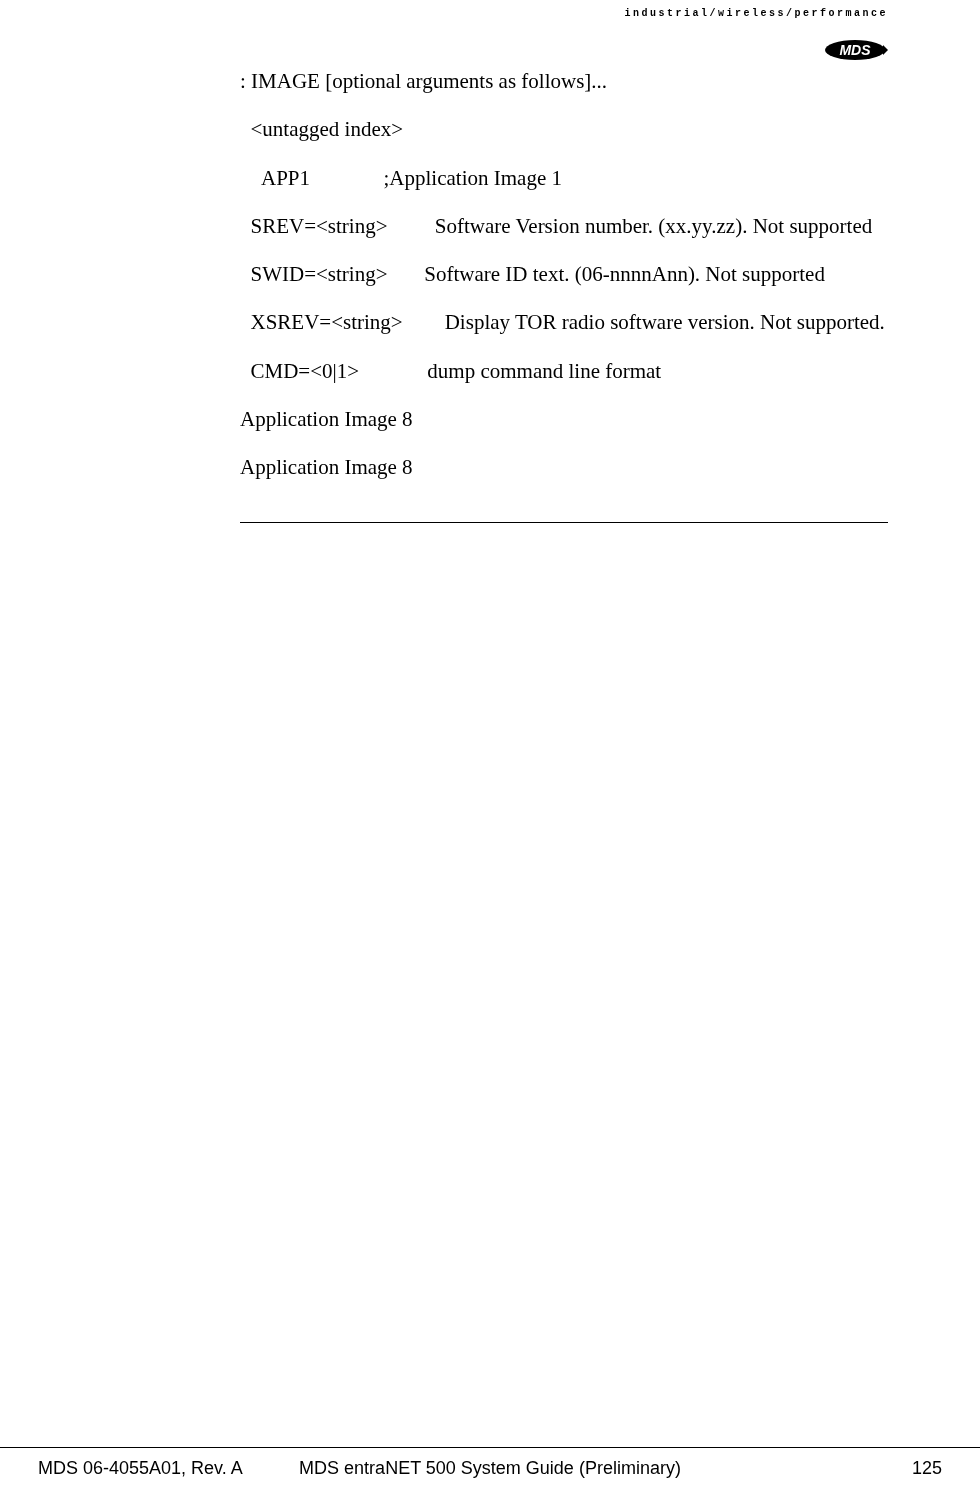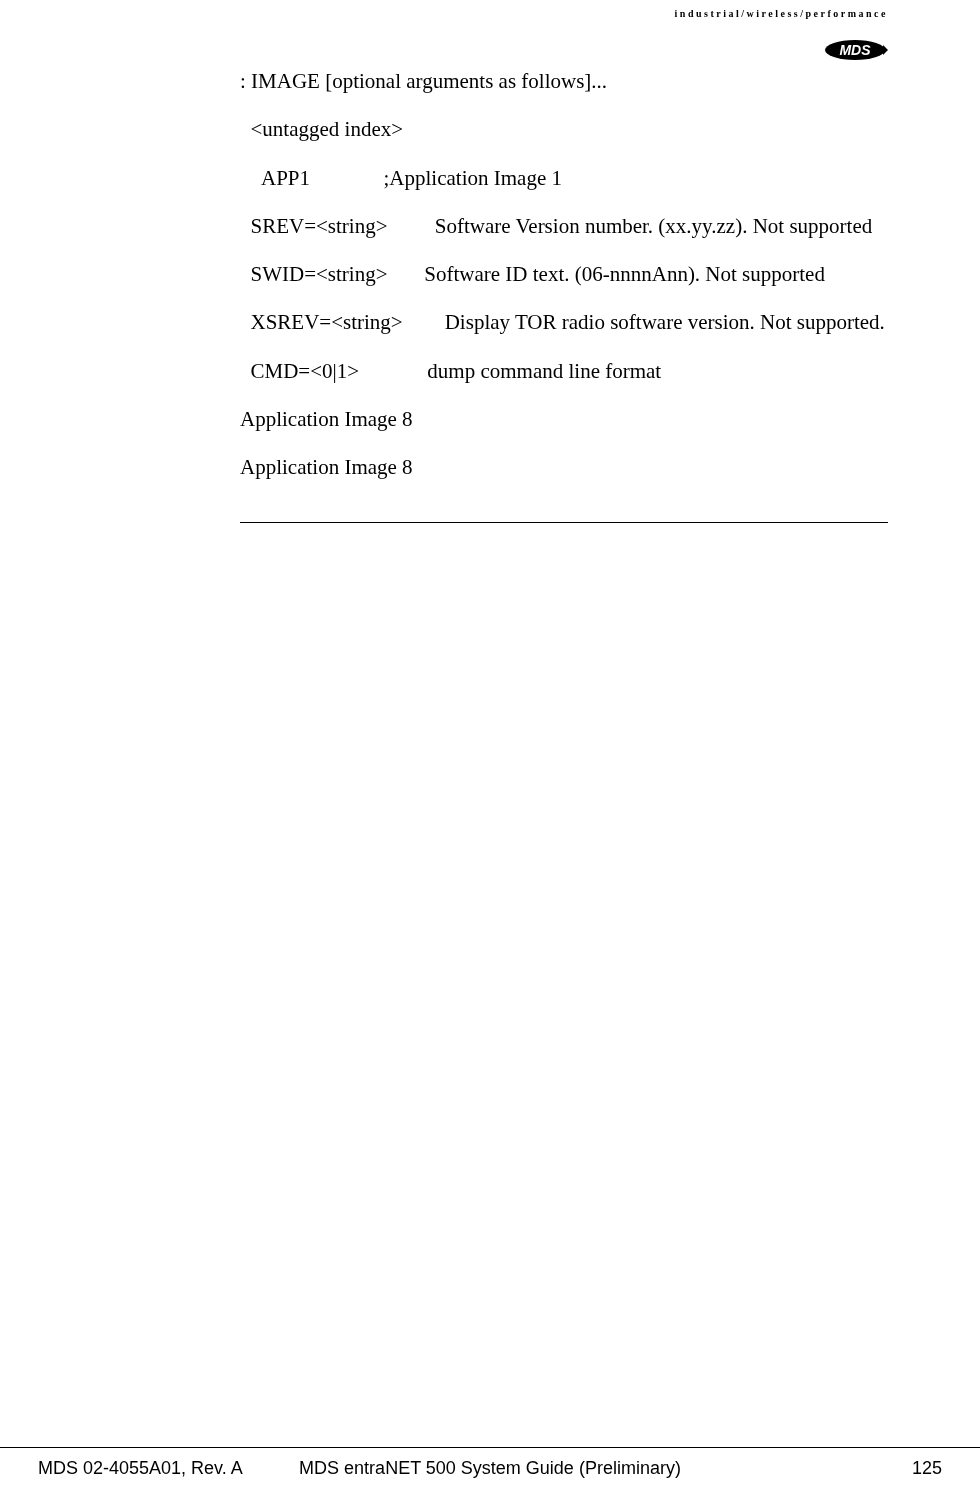--- a/index.html
+++ b/index.html
@@ -17,21 +17,21 @@
     .header-logo {
       position: absolute;
       top: 8px;
       right: 92px;
       text-align: right;
     }
     .tagline {
       font-size: 10px;
       letter-spacing: 2.5px;
       font-weight: bold;
-      font-family: Liberation Serif, serif;
+      font-family: Liberation Mono, monospace;
       margin-left: 14px;
     }
     .mds-logo {
       display: inline-block;
       margin-top: 20px;
     }
     .mds-logo svg {
       width: 65px;
       height: 22px;
     }
@@ -96,16 +96,16 @@
   <p>&nbsp;&nbsp;SREV=&lt;string&gt;&nbsp;&nbsp;&nbsp;&nbsp;&nbsp;&nbsp;&nbsp;&nbsp;&nbsp;Software Version number. (xx.yy.zz). Not supported</p>
   <p>&nbsp;&nbsp;SWID=&lt;string&gt;&nbsp;&nbsp;&nbsp;&nbsp;&nbsp;&nbsp;&nbsp;Software ID text. (06-nnnnAnn). Not supported</p>
   <p>&nbsp;&nbsp;XSREV=&lt;string&gt;&nbsp;&nbsp;&nbsp;&nbsp;&nbsp;&nbsp;&nbsp;&nbsp;Display TOR radio software version. Not supported.</p>
   <p>&nbsp;&nbsp;CMD=&lt;0|1&gt;&nbsp;&nbsp;&nbsp;&nbsp;&nbsp;&nbsp;&nbsp;&nbsp;&nbsp;&nbsp;&nbsp;&nbsp;&nbsp;dump command line format</p>
   <p>Application Image 8</p>
   <p>Application Image 8</p>
   <hr>
 </div>
 
 <div class="footer">
-  <span class="footer-left">MDS 02-4055A01, Rev. A</span>
+  <span class="footer-left">MDS 06-4055A01, Rev. A</span>
   <span class="footer-center">MDS entraNET 500 System Guide (Preliminary)</span>
   <span class="footer-right">125</span>
 </div>
 
 </body></html>

